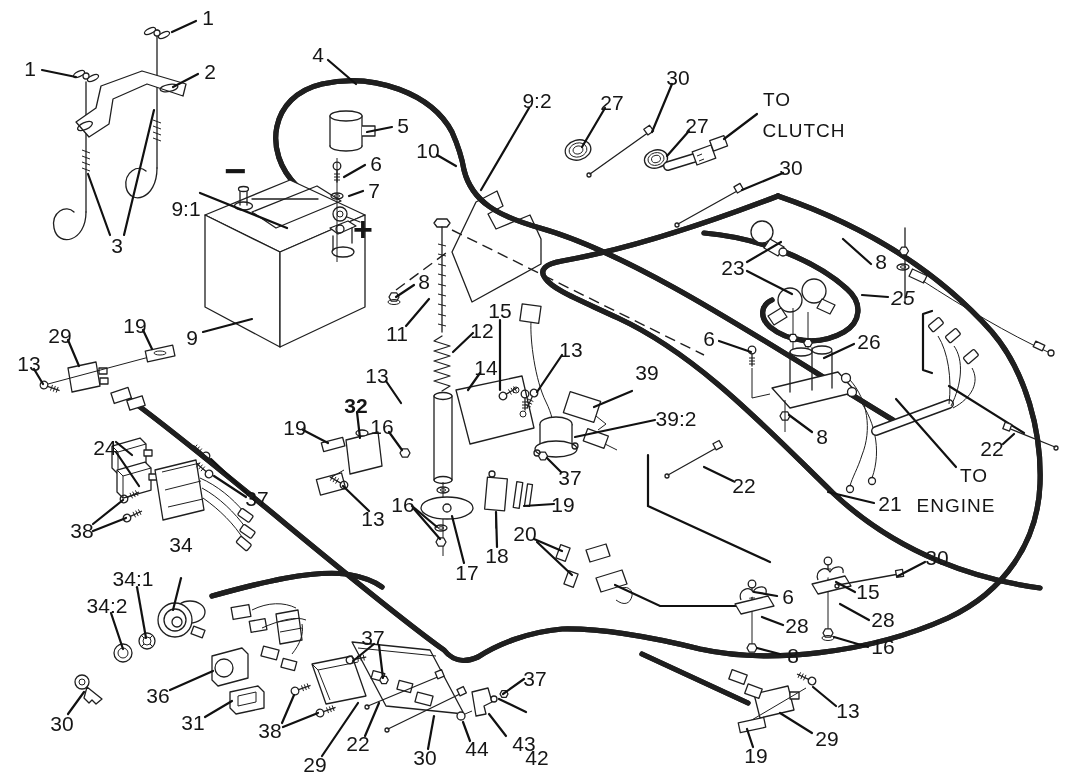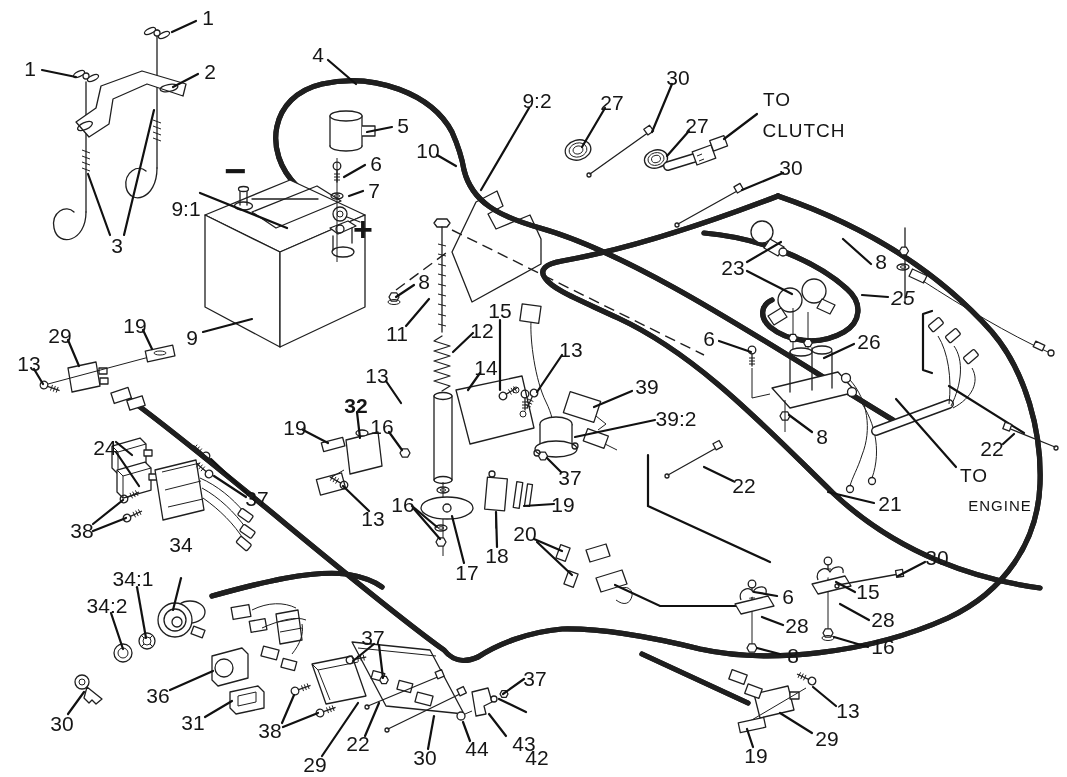--- a/index.html
+++ b/index.html
@@ -559,21 +559,21 @@
     <div class="callout" style="left: 356px; top: 405px; font-weight: bold;">32</div>
     <div class="callout" style="left: 382px; top: 426px;">16</div>
     <div class="callout" style="left: 295px; top: 427px;">19</div>
     <div class="callout" style="left: 373px; top: 518px;">13</div>
     <div class="callout" style="left: 403px; top: 504px;">16</div>
     <div class="callout" style="left: 467px; top: 572px;">17</div>
     <div class="callout" style="left: 497px; top: 555px;">18</div>
     <div class="callout" style="left: 525px; top: 533px;">20</div>
     <div class="callout" style="left: 570px; top: 477px;">37</div>
     <div class="callout" style="left: 563px; top: 504px;">19</div>
-    <div class="callout" style="left: 647px; top: 386px; text-align: right;">39</div>
+    <div class="callout" style="left: 647px; top: 372px; text-align: right;">39</div>
     <div class="callout" style="left: 676px; top: 418px;">39:2</div>
     <div class="callout" style="left: 135px; top: 325px;">19</div>
     <div class="callout" style="left: 60px; top: 335px;">29</div>
     <div class="callout" style="left: 29px; top: 363px;">13</div>
     <div class="callout" style="left: 105px; top: 447px;">24</div>
     <div class="callout" style="left: 257px; top: 498px;">37</div>
     <div class="callout" style="left: 82px; top: 530px;">38</div>
     <div class="callout" style="left: 744px; top: 485px;">22</div>
     <div class="callout" style="left: 890px; top: 503px;">21</div>
     <div class="callout" style="left: 992px; top: 448px;">22</div>
@@ -600,14 +600,14 @@
     <div class="callout" style="left: 373px; top: 637px;">37</div>
     <div class="callout" style="left: 535px; top: 678px;">37</div>
     <div class="callout" style="left: 537px; top: 716px; margin-top: 41px;">42</div>
     <div class="callout" style="left: 513px; top: 743px; margin-left: 11px;">43</div>
     <div class="callout" style="left: 477px; top: 748px;">44</div>
     <div class="callout" style="left: 235px; top: 171px; font-size: 38px; font-weight: bold;">−</div>
     <div class="callout" style="left: 363px; top: 229px; font-size: 34px; font-weight: bold;">+</div>
     <div class="callout" style="left: 777px; top: 99px; font-size: 19px; letter-spacing: 1px;">TO</div>
     <div class="callout" style="left: 804px; top: 130px; font-size: 19px; letter-spacing: 1px;">CLUTCH</div>
     <div class="callout" style="left: 974px; top: 475px; font-size: 19px; letter-spacing: 1px;">TO</div>
-    <div class="callout" style="left: 1000px; top: 505px; font-size: 15px; letter-spacing: 1px;">ENGINE</div>
+    <div class="callout" style="left: 956px; top: 505px; font-size: 19px; letter-spacing: 1px;">ENGINE</div>
   </div>
 
 </body></html>

